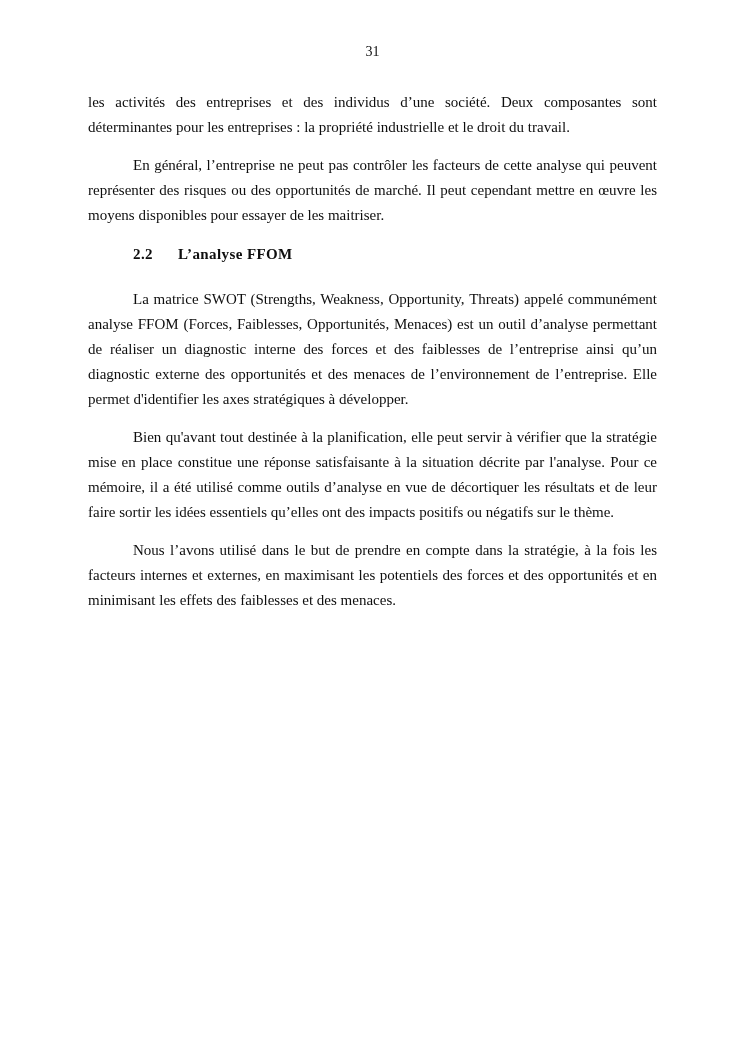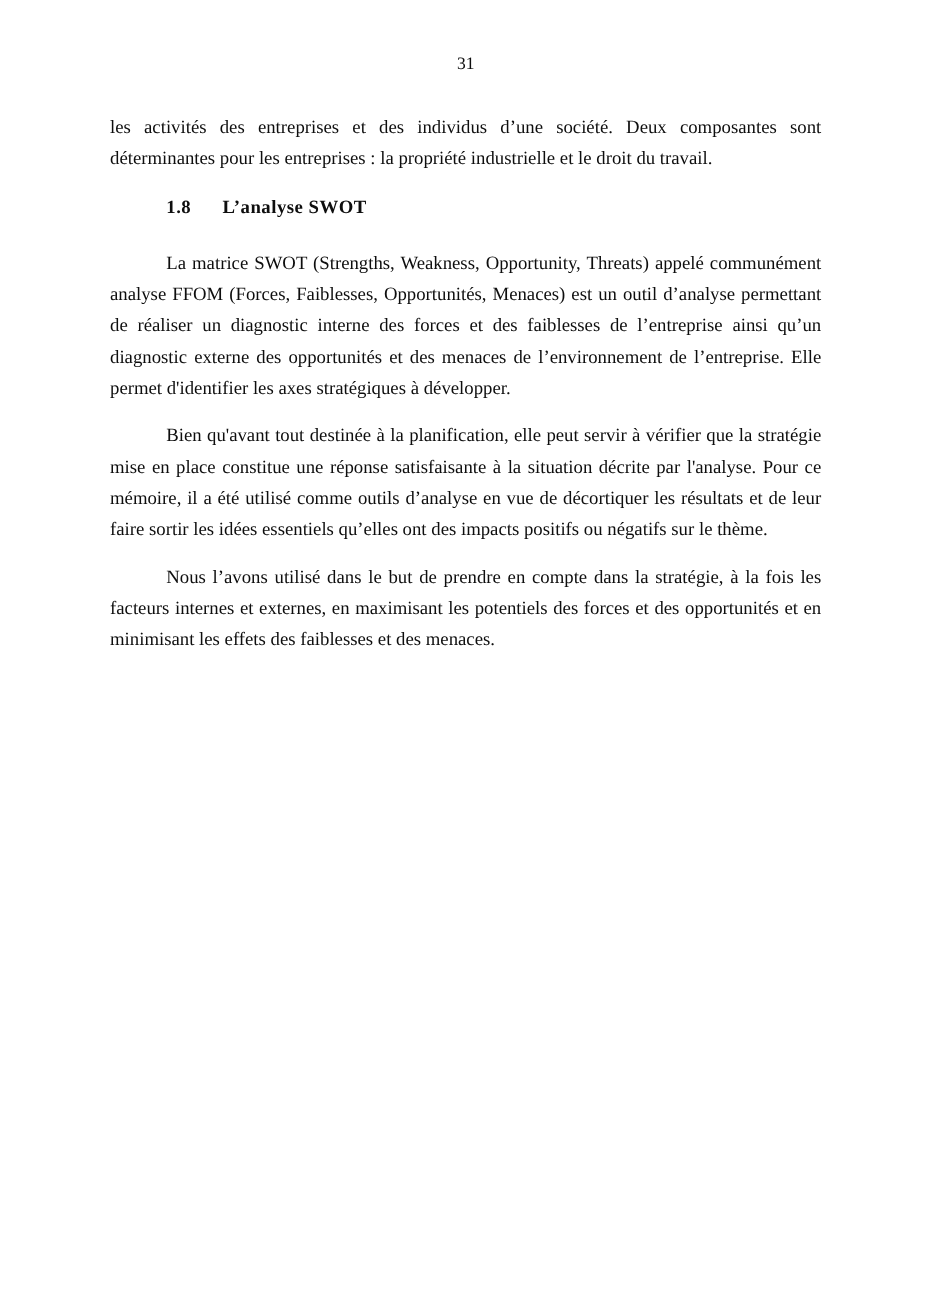--- a/index.html
+++ b/index.html
@@ -54,23 +54,24 @@
 <body>
 
 <div class="page">
 
   <div class="page-number">31</div>
 
   <div class="body-text">
 
     <p class="continuation">les activités des entreprises et des individus d’une société. Deux composantes sont déterminantes pour les entreprises : la propriété industrielle et le droit du travail.</p>
 
+    <p>En général, l’entreprise ne peut pas contrôler les facteurs de cette analyse qui peuvent représenter des risques ou des opportunités de marché. Il peut cependant mettre en œuvre les moyens disponibles pour essayer de les maitriser.</p>
 
     <h2 class="section-heading">
-      <span class="heading-number">1.8</span><span>L’analyse SWOT</span>
+      <span class="heading-number">2.2</span><span>L’analyse FFOM</span>
     </h2>
 
     <p>La matrice SWOT (Strengths, Weakness, Opportunity, Threats) appelé communément analyse FFOM (Forces, Faiblesses, Opportunités, Menaces) est un outil d’analyse permettant de réaliser un diagnostic interne des forces et des faiblesses de l’entreprise ainsi qu’un diagnostic externe des opportunités et des menaces de l’environnement de l’entreprise. Elle permet d'identifier les axes stratégiques à développer.</p>
 
     <p>Bien qu'avant tout destinée à la planification, elle peut servir à vérifier que la stratégie mise en place constitue une réponse satisfaisante à la situation décrite par l'analyse. Pour ce mémoire, il a été utilisé comme outils d’analyse en vue de décortiquer les résultats et de leur faire sortir les idées essentiels qu’elles ont des impacts positifs ou négatifs sur le thème.</p>
 
     <p>Nous l’avons utilisé dans le but de prendre en compte dans la stratégie, à la fois les facteurs internes et externes, en maximisant les potentiels des forces et des opportunités et en minimisant les effets des faiblesses et des menaces.</p>
 
 
   </div>

